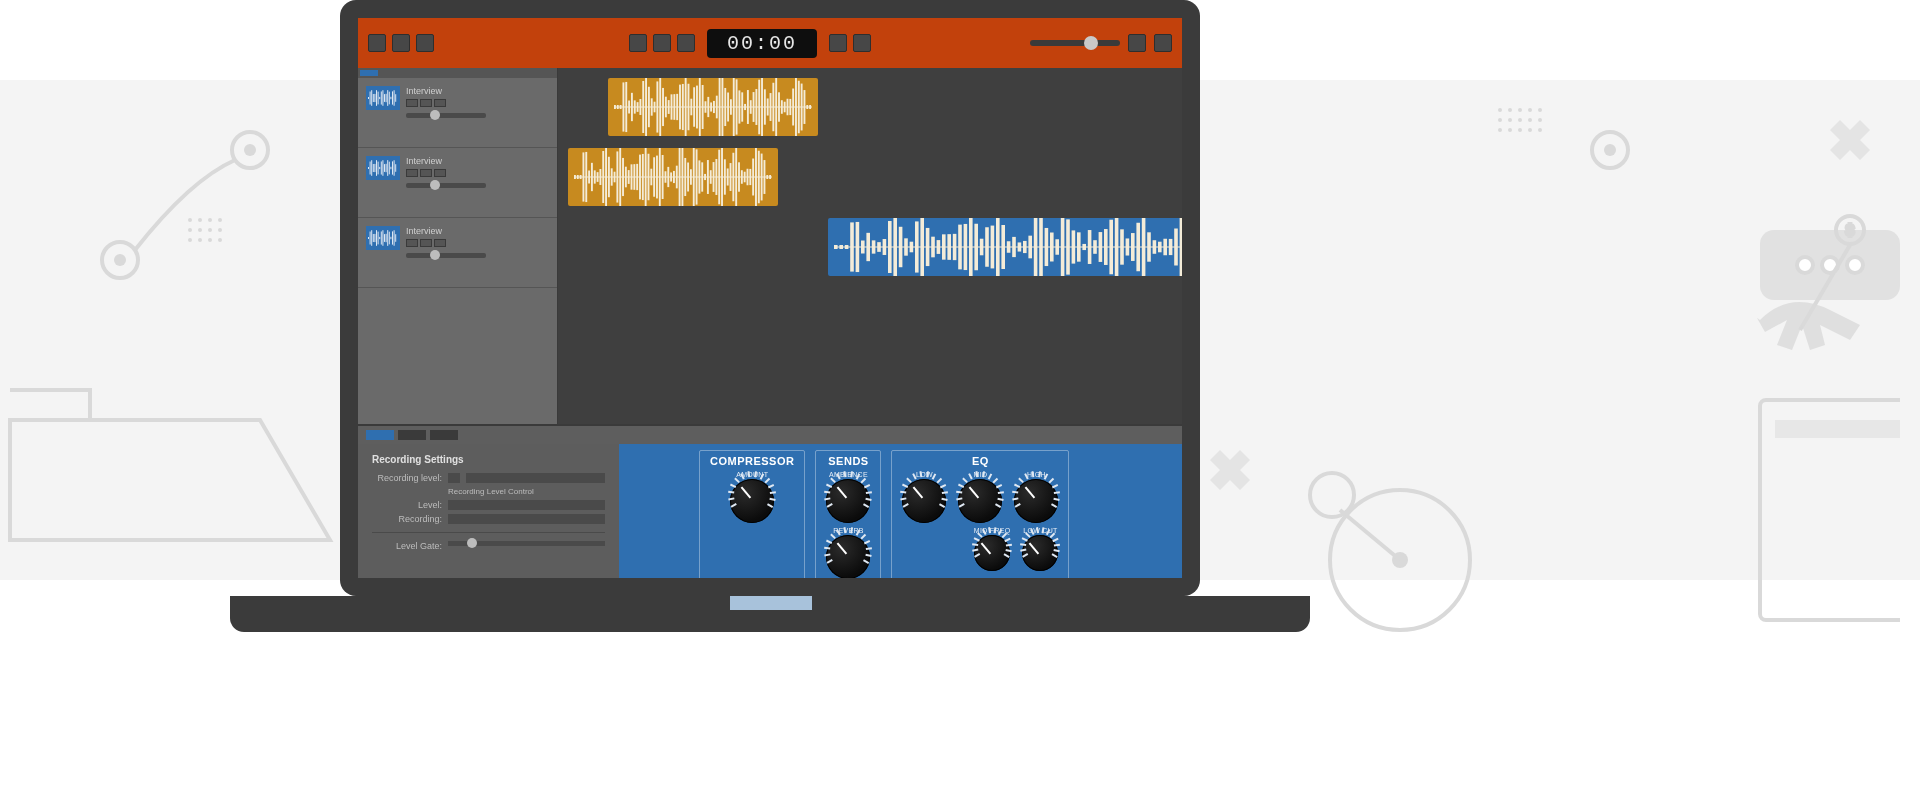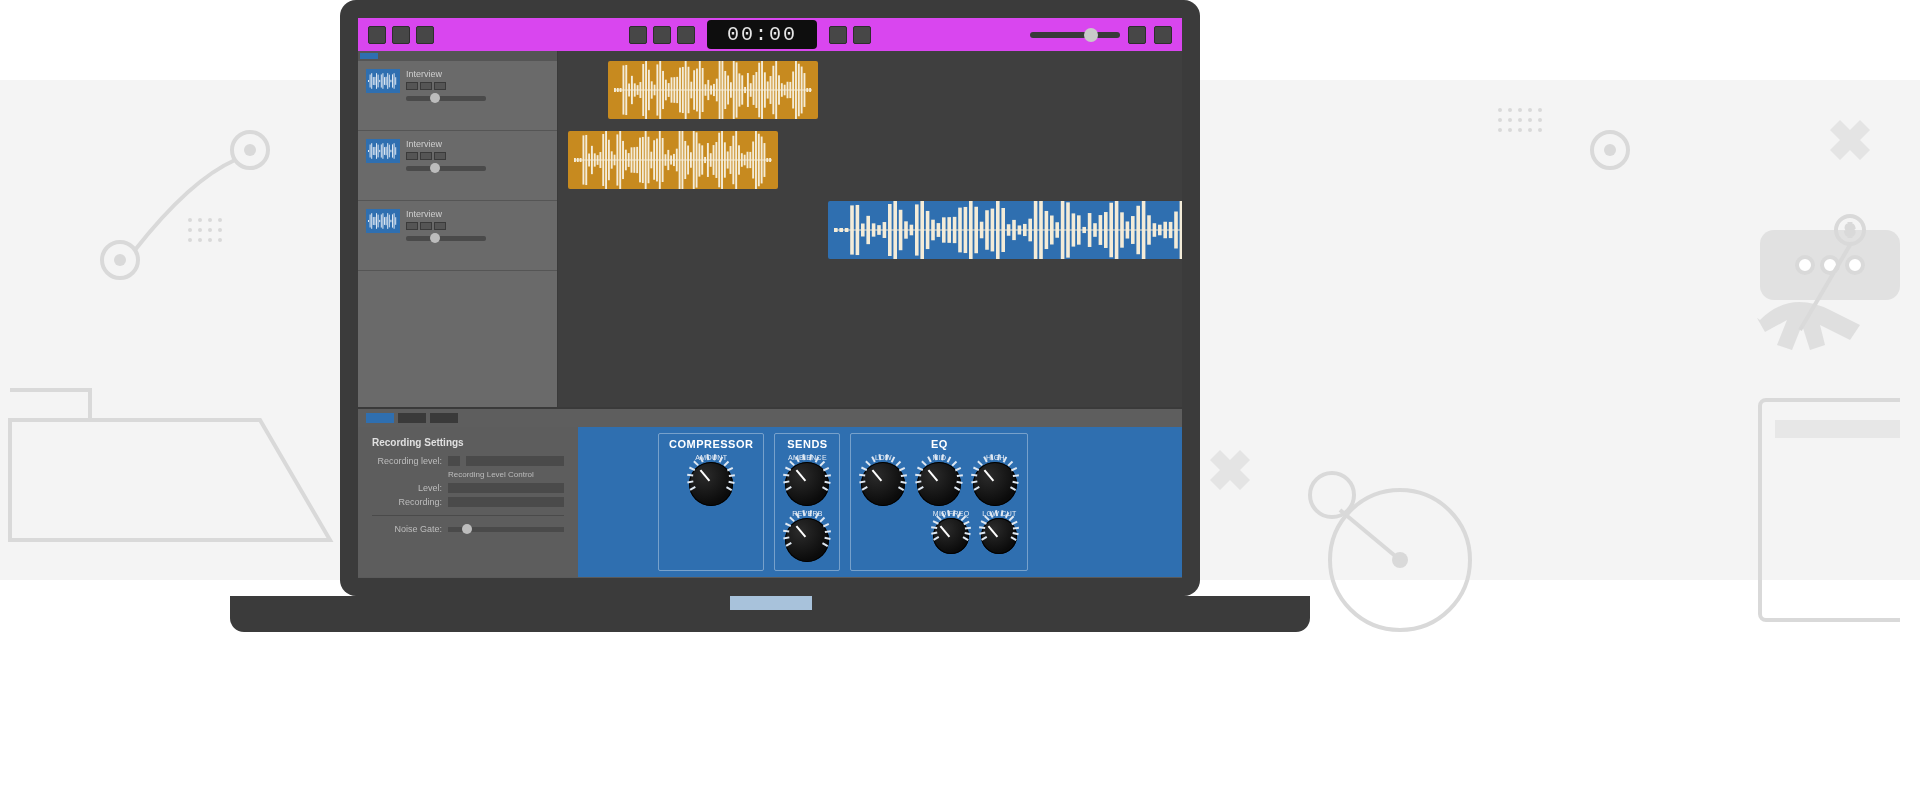--- a/index.html
+++ b/index.html
@@ -46,22 +46,22 @@
   }
   .screen {
     width: 100%; height: 100%;
     background: #5a5a5a;
     position: relative;
     overflow: hidden;
   }
 
   
   .toolbar {
-    height: 33px;
-    background: #d946ef;
+    height: 50px;
+    background: #c2410c;
     display: flex;
     align-items: center;
     padding: 0 10px;
     gap: 6px;
   }
   .tb-btn {
     width: 18px; height: 18px;
     background: #474747;
     border: 1px solid #2e2e2e;
     border-radius: 2px;
@@ -151,28 +151,28 @@
   }
   .bottom-tabs .tab { width:28px; height:10px; background:#3a3a3a;}
   .bottom-tabs .tab.active { background:#2f6fb0;}
 
   .bottom {
     display:flex;
     height: 150px;
     background:#5a5a5a;
   }
   .settings {
-    width: 220px;
+    width: 261px;
     padding: 10px 14px;
     color:#cfcfcf;
     font-size:9px;
     background:#5d5d5d;
   }
   .settings h4 { font-size:10px; font-weight:bold; margin-bottom:8px; color:#e0e0e0;}
-  .settings .row { display:flex; align-items:center; margin-bottom:4px; gap:6px;}
+  .settings .row { display:flex; align-items:flex-start; margin-bottom:4px; gap:6px;}
   .settings .row label { width:70px; text-align:right; color:#bdbdbd;}
   .settings .row .field { flex:1; height:10px; background:#4a4a4a;}
   .settings .sep { height:1px; background:#4a4a4a; margin:8px 0;}
   .settings .ng-slider { height:5px; background:#4a4a4a; position:relative; flex:1;}
   .settings .ng-slider .t { position:absolute; top:-3px; left:12%; width:10px; height:10px; background:#bdbdbd; border-radius:50%;}
 
   .fx-panel {
     flex:1;
     background:#2f6fb0;
     display:flex;
@@ -671,21 +671,21 @@
         <div class="row">
           <label>Level:</label>
           <div class="field"></div>
         </div>
         <div class="row">
           <label>Recording:</label>
           <div class="field"></div>
         </div>
         <div class="sep"></div>
         <div class="row">
-          <label>Noise Gate:</label>
+          <label>Level Gate:</label>
           <div class="ng-slider">
               <div class="t"></div>
             </div>
         </div>
       </div>
 
       <div class="fx-panel">
         <div class="fx-group">
           <h5>COMPRESSOR</h5>
           <div class="knob-row" id="comp-knobs">

